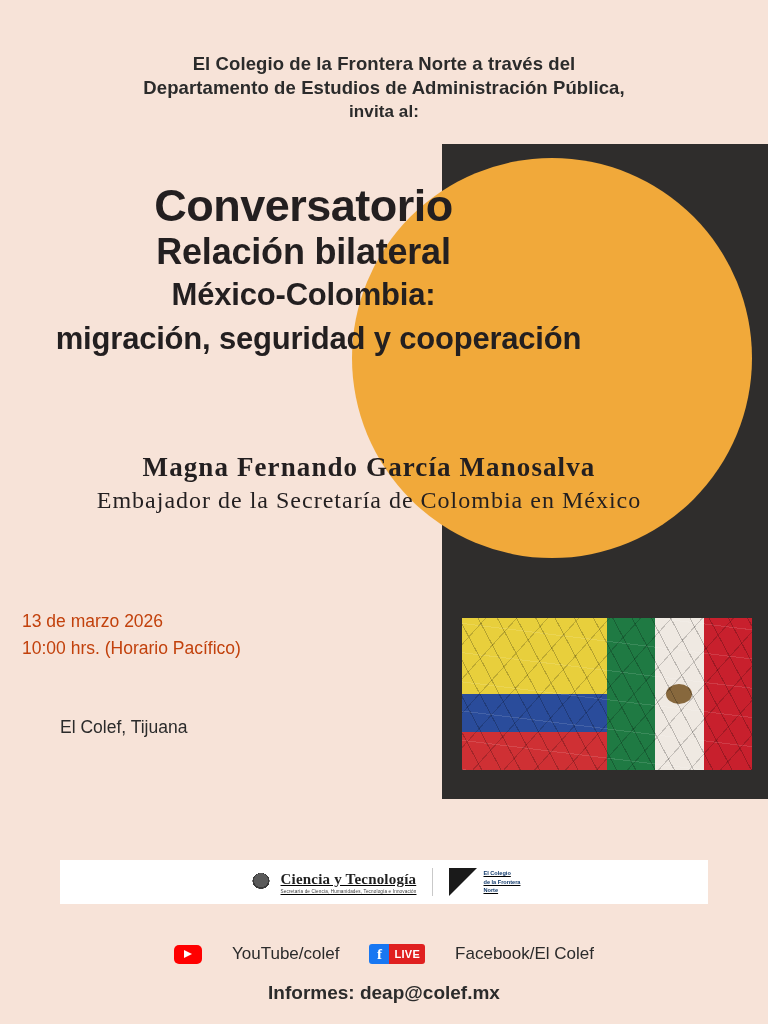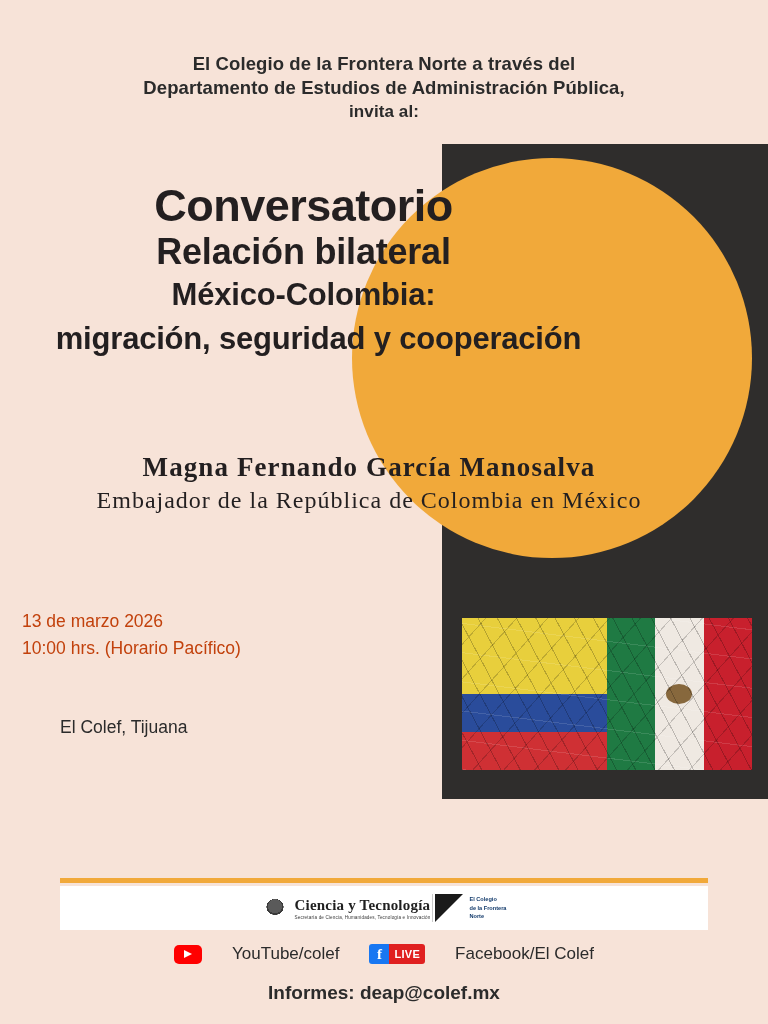--- a/index.html
+++ b/index.html
@@ -153,27 +153,28 @@
 
   
   .logo-bar-rule {
     position: absolute;
     left: 60px; top: 878px;
     width: 648px; height: 5px;
     background: #f1a93a;
   }
   .logo-bar {
     position: absolute;
-    left: 60px; top: 886px;
+    left: 60px; top: 860px;
     width: 648px; height: 44px;
     background: #ffffff;
     display: flex;
     align-items: center;
     justify-content: center;
-    gap: 2px;
+    gap: 16px;
+    text-decoration: underline;
   }
   .gob-logo { display: flex; align-items: center; gap: 7px; }
   .gob-eagle {
     width: 26px; height: 22px;
     background:
       radial-gradient(circle at 50% 42%, #5a5a5a 0 38%, transparent 39%),
       linear-gradient(#3a3a3a, #3a3a3a);
     -webkit-mask: radial-gradient(ellipse at 50% 45%, #000 46%, transparent 47%);
     mask: radial-gradient(ellipse at 50% 45%, #000 46%, transparent 47%);
   }
@@ -286,21 +287,21 @@
 
   <div class="title-block">
     <div class="t1">Conversatorio</div>
     <div class="t2">Relación bilateral</div>
     <div class="t3">México-Colombia:</div>
     <div class="t4">migración, seguridad y cooperación</div>
   </div>
 
   <div class="speaker">
     <div class="name">Magna Fernando García Manosalva</div>
-    <div class="role">Embajador de la República de Colombia en México</div>
+    <div class="role">Embajador de la Secretaría de Colombia en México</div>
   </div>
 
   <div class="details">
     <div class="date">13 de marzo 2026</div>
     <div class="time">10:00 hrs. (Horario Pacífico)</div>
   </div>
 
   <div class="venue">
     <div class="v2">El Colef, Tijuana</div>
   </div>

